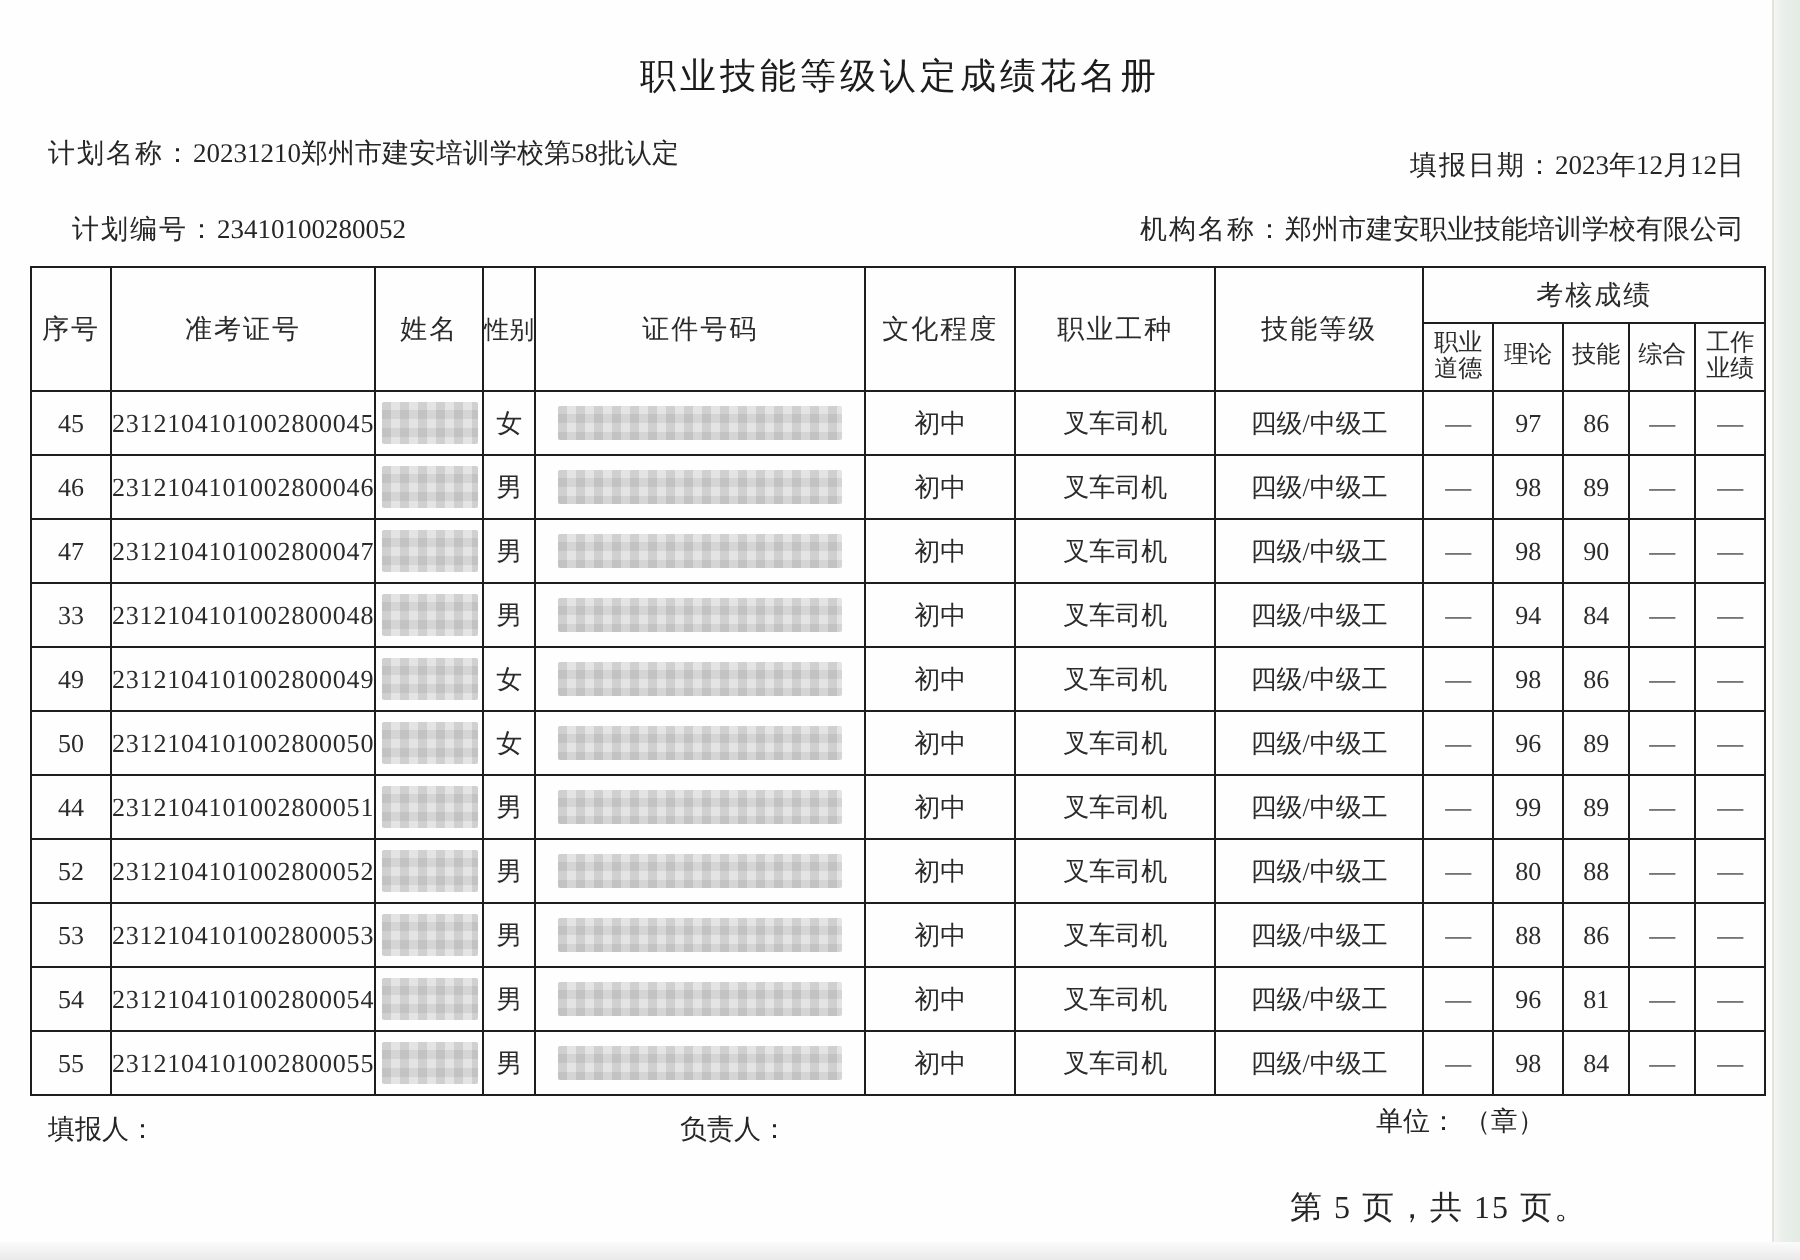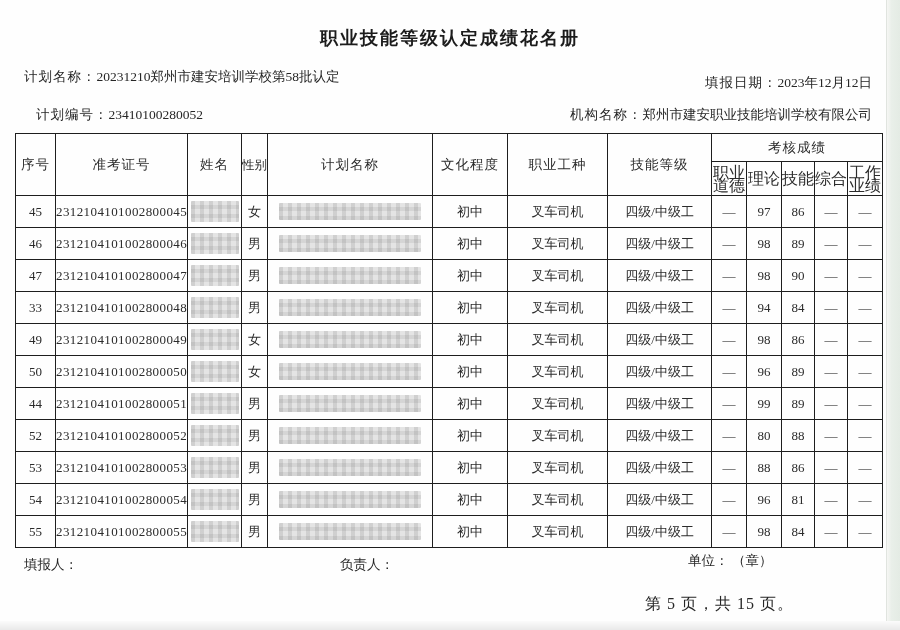--- a/index.html
+++ b/index.html
@@ -4,40 +4,40 @@
 <style>
   html,body{margin:0;padding:0;}
   body{
     width:900px;height:630px;position:relative;overflow:hidden;
     background:#fefefe;
     font-family:"Liberation Serif","DejaVu Serif",serif;
     color:#2e2e2e;
   }
   .page-title{
     position:absolute;top:26px;left:0;width:900px;text-align:center;
-    font-size:18px;font-weight:bold;letter-spacing:2px;color:#1c1c1c;
+    font-size:18px;font-weight:normal;letter-spacing:2px;color:#1c1c1c;
   }
   .meta-line{position:absolute;font-size:13.5px;white-space:nowrap;color:#262626;}
   #meta-plan-name{left:24px;top:68px;}
   #meta-report-date{right:28px;top:74px;}
   #meta-plan-no{left:36px;top:106px;}
   #meta-org-name{right:28px;top:106px;}
   .meta-line .lbl{letter-spacing:1px;}
 
   table.roster{
     position:absolute;left:15px;top:133px;border-collapse:collapse;table-layout:fixed;
     font-size:13px;color:#2b2b2b;
   }
   table.roster th,table.roster td{
     border:1.6px solid #1e1e1e;padding:0;text-align:center;vertical-align:middle;
     font-weight:normal;overflow:hidden;
   }
   table.roster th{font-size:13.5px;letter-spacing:1px;}
   tr.hdr-top th{height:27px;}
-  tr.hdr-sub th{height:33px;font-size:16px;line-height:13px;letter-spacing:0;}
+  tr.hdr-sub th{height:33px;font-size:12px;line-height:13px;letter-spacing:0;font-family:Liberation Mono, monospace;}
   tbody.roster-body tr{height:32px;}
   td.ticket{font-size:13px;letter-spacing:0.4px;font-family:"Liberation Serif","DejaVu Serif",serif;}
   .blur{
     margin:0 auto;border-radius:1px;
     background-color:#e2e2e2;
     background-image:
       linear-gradient(90deg, rgba(120,120,120,0.18) 50%, rgba(255,255,255,0.05) 50%),
       linear-gradient(rgba(130,130,130,0.16) 50%, rgba(255,255,255,0.04) 50%);
     background-size:9px 9px,9px 9px;
     background-position:0 0,4px 4px;
@@ -90,21 +90,21 @@
       <col style="width:33px">
       <col style="width:33px">
       <col style="width:35px">
   </colgroup>
   <thead>
     <tr class="hdr-top">
       <th rowspan="2">序号</th>
       <th rowspan="2">准考证号</th>
       <th rowspan="2">姓名</th>
       <th rowspan="2" style="letter-spacing:0;font-size:12.5px;line-height:14px;">性别</th>
-      <th rowspan="2">计划名称</th>
+      <th rowspan="2">证件号码</th>
       <th rowspan="2">文化程度</th>
       <th rowspan="2">职业工种</th>
       <th rowspan="2">技能等级</th>
       <th colspan="5">考核成绩</th>
     </tr>
     <tr class="hdr-sub">
         <th>职业道德</th>
         <th>理论</th>
         <th>技能</th>
         <th>综合</th>

